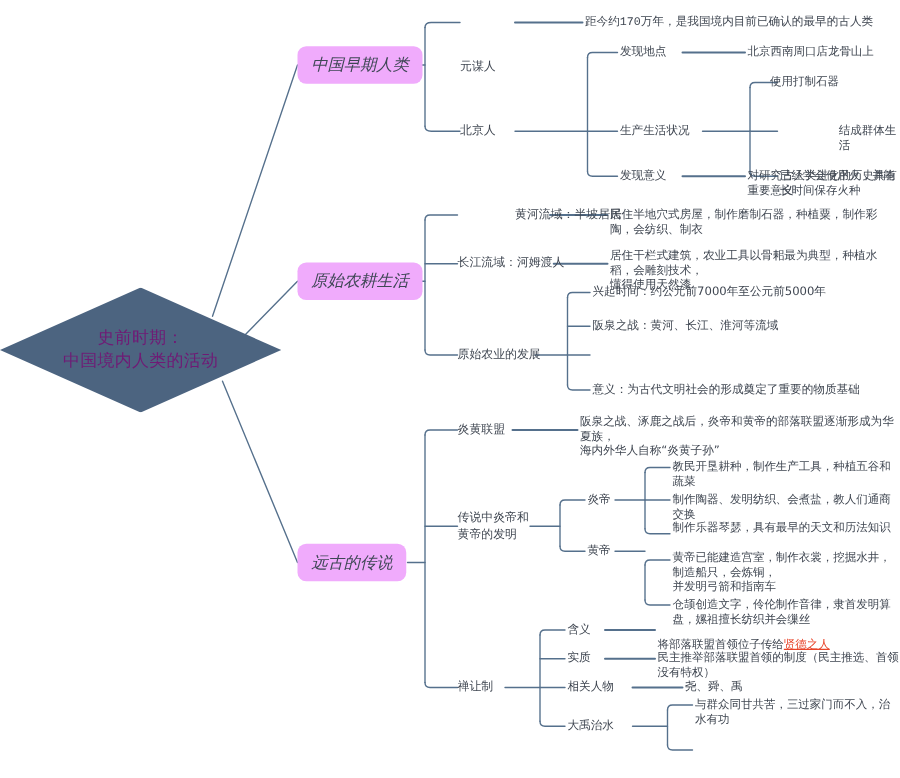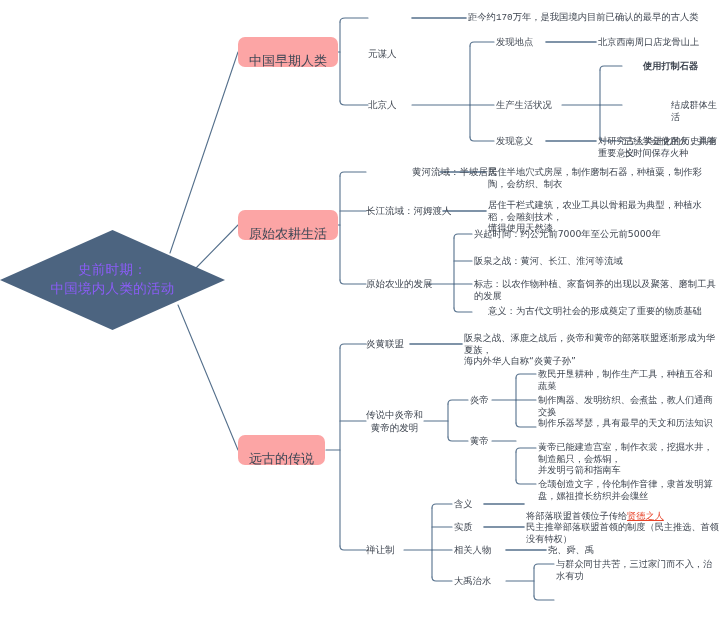--- a/index.html
+++ b/index.html
@@ -41,40 +41,40 @@
     background: #4c6480;
     clip-path: polygon(50% 0%, 100% 50%, 50% 100%, 0% 50%);
   }
   .center-node .center-label {
     position: absolute;
     inset: 0;
     display: flex;
     align-items: center;
     justify-content: center;
     text-align: center;
-    color: #8b5cf6;
+    color: #701a75;
     font-size: 13.5px;
     line-height: 19px;
     letter-spacing: .3px;
     white-space: pre-line;
-    font-family: Liberation Mono, monospace;
   }
   
   .branch-box {
-    background: #fca5a5;
+    background: #f0abfc;
     border-radius: 7px;
     color: #3e4755;
     font-size: 13px;
     line-height: 1;
     display: flex;
-    align-items: flex-end;
+    align-items: center;
     justify-content: center;
     padding: 0 11px;
     height: 30px;
     white-space: nowrap;
+    font-style: italic;
   }
   
   .txt {
     font-size: 9.3px;
     line-height: 11.6px;
     color: #3f4651;
     white-space: pre-line;
   }
   .txt.lv2 { font-size: 9.5px; }
   .txt.lv3 { font-size: 9.3px; }
@@ -202,53 +202,52 @@
 
   <div class="node txt lv2" style="left:368px; top:12px;margin-top:36px;">元谋人</div>
   <div class="node txt lv3" style="left:468px; top:12px; width:248px;font-family:Liberation Mono, monospace;">距今约170万年，是我国境内目前已确认的最早的古人类</div>
 
   <div class="node txt lv2" style="left:368px; top:99px;">北京人</div>
 
   <div class="node txt lv3" style="left:496px; top:36px;">发现地点</div>
   <div class="node txt lv4" style="left:598px; top:36px; width:120px;">北京西南周口店龙骨山上</div>
 
   <div class="node txt lv3" style="left:496px; top:99px;">生产生活状况</div>
-  <div class="node txt lv4" style="left:643px; top:60px;font-weight:bold;">使用打制石器</div>
+  <div class="node txt lv4" style="left:616px; top:60px;">使用打制石器</div>
   <div class="node txt lv4" style="left:623px; top:99px;padding-left:48px;">结成群体生活</div>
   <div class="node txt lv4" style="left:624px; top:135px; width:94px;">已经学会使用火，并能长时间保存火种</div>
 
   <div class="node txt lv3" style="left:496px; top:135px;">发现意义</div>
   <div class="node txt lv4" style="left:598px; top:135px; width:122px;">对研究古人类进化的历史具有重要意义</div>
 
   <div class="node branch-box" style="left:238px; top:210px;">
     <span>原始农耕生活</span>
   </div>
 
   <div class="node txt lv2" style="left:366px; top:166px;margin-left:46px;">黄河流域：半坡居民</div>
   <div class="node txt lv3" style="left:488px; top:166px; width:230px;">居住半地穴式房屋，制作磨制石器，种植粟，制作彩陶，会纺织、制衣</div>
 
   <div class="node txt lv2" style="left:366px; top:205px;">长江流域：河姆渡人</div>
   <div class="node txt lv3" style="left:488px; top:199px; width:232px;">居住干栏式建筑，农业工具以骨耜最为典型，种植水稻，会雕刻技术，
 懂得使用天然漆</div>
 
   <div class="node txt lv2" style="left:366px; top:278px;">原始农业的发展</div>
   <div class="node txt lv3" style="left:474px; top:228px;">兴起时间：约公元前7000年至公元前5000年</div>
   <div class="node txt lv3" style="left:474px; top:255px;">阪泉之战：黄河、长江、淮河等流域</div>
-  <div class="node txt lv3" style="left:474px; top:278px;">标志：以农作物种植、家畜饲养的出现以及聚落、磨制工具的发展</div>
-  <div class="node txt lv3" style="left:488px; top:306px;font-family:Liberation Serif, serif;">意义：为古代文明社会的形成奠定了重要的物质基础</div>
+  <div class="node txt lv3" style="left:474px; top:306px;">意义：为古代文明社会的形成奠定了重要的物质基础</div>
 
   <div class="node branch-box" style="left:238px; top:435px;">
     <span>远古的传说</span>
   </div>
 
   <div class="node txt lv2" style="left:366px; top:338px;">炎黄联盟</div>
   <div class="node txt lv3" style="left:464px; top:332px; width:254px;">阪泉之战、涿鹿之战后，炎帝和黄帝的部落联盟逐渐形成为华夏族，
 海内外华人自称“炎黄子孙”</div>
 
-  <div class="node txt lv2" style="left:366px; top:409px; line-height:12.5px;text-align:center;">传说中炎帝和
+  <div class="node txt lv2" style="left:366px; top:409px; line-height:12.5px;">传说中炎帝和
 黄帝的发明</div>
 
   <div class="node txt lv3" style="left:470px; top:394px;">炎帝</div>
   <div class="node txt lv4" style="left:538px; top:368px;">教民开垦耕种，制作生产工具，种植五谷和蔬菜</div>
   <div class="node txt lv4" style="left:538px; top:394px;">制作陶器、发明纺织、会煮盐，教人们通商交换</div>
   <div class="node txt lv4" style="left:538px; top:417px;">制作乐器琴瑟，具有最早的天文和历法知识</div>
 
   <div class="node txt lv3" style="left:470px; top:435px;">黄帝</div>
   <div class="node txt lv4" style="left:538px; top:441px; width:182px;">黄帝已能建造宫室，制作衣裳，挖掘水井，制造船只，会炼铜，
 并发明弓箭和指南车</div>

